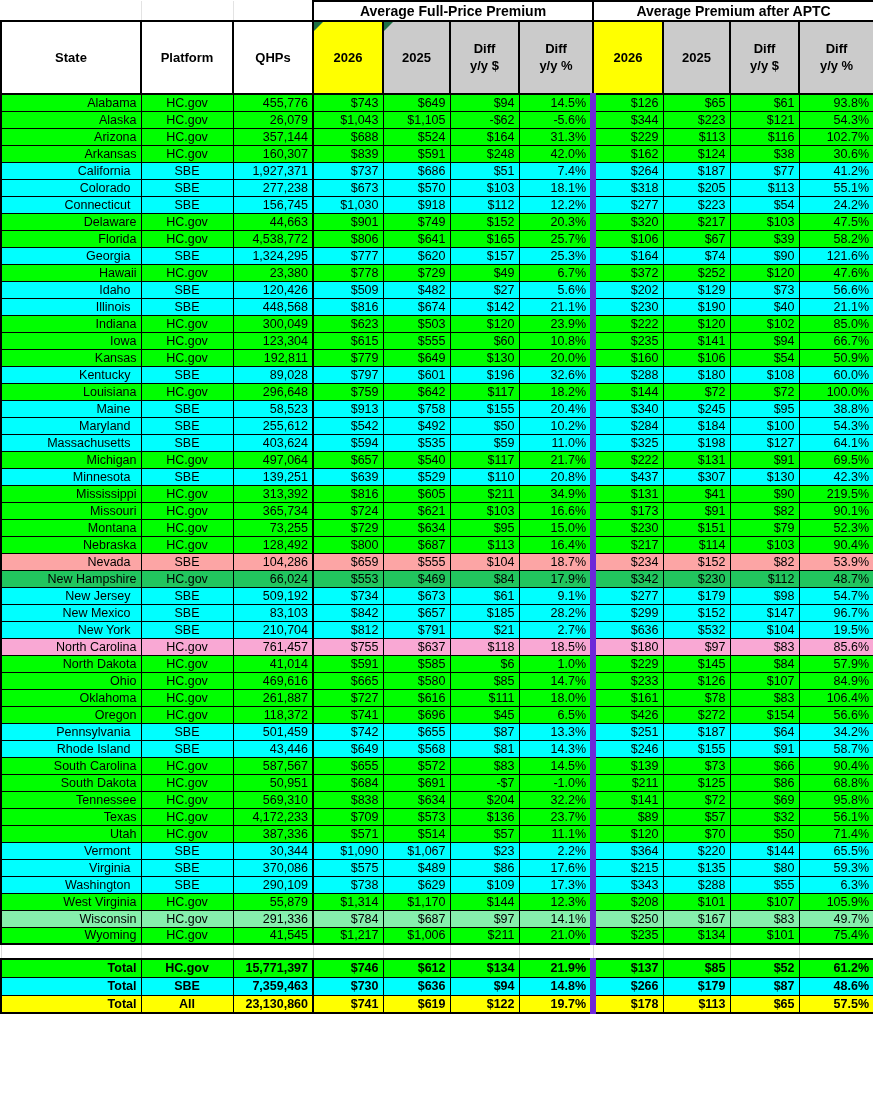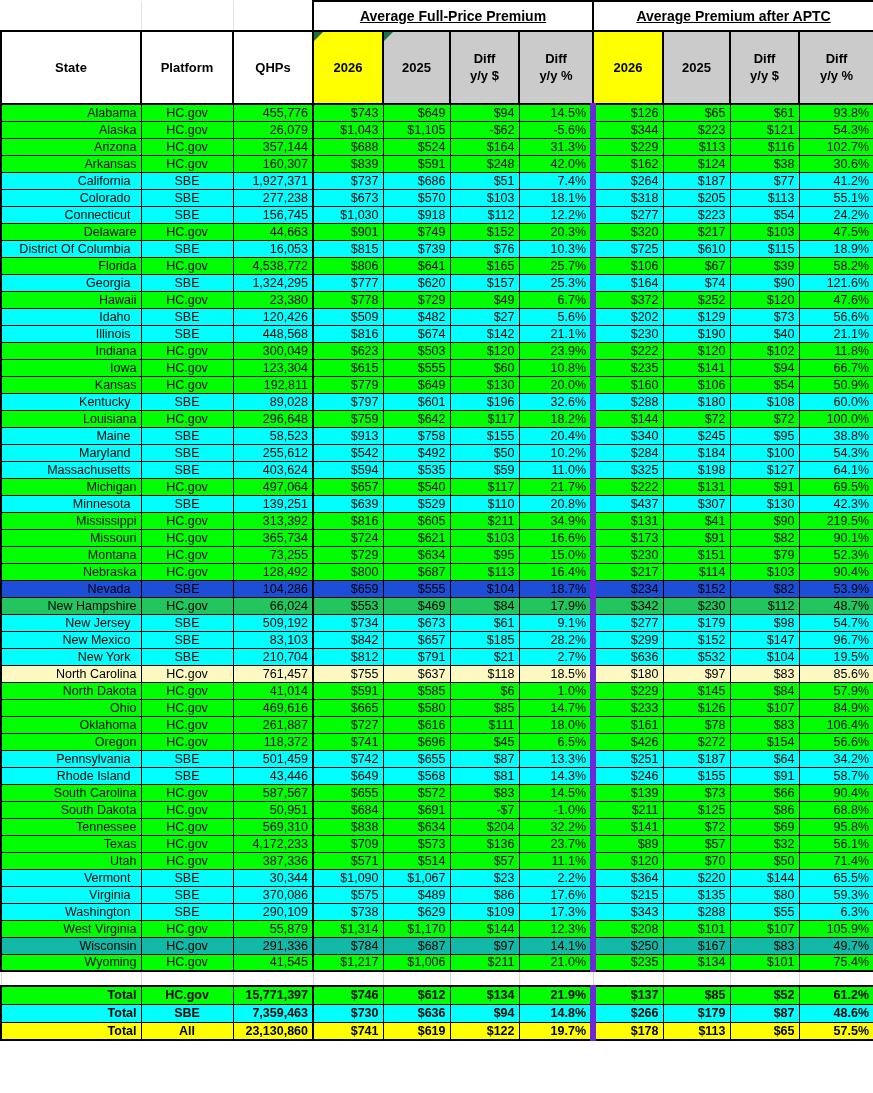--- a/index.html
+++ b/index.html
@@ -1,21 +1,21 @@
 <!DOCTYPE html>
 <html><head>
 <meta charset="utf-8">
 <style>
   html,body{margin:0;padding:0;background:#fff;}
   .page{width:873px;height:1093px;background:#fff;overflow:hidden;}
   table{border-collapse:collapse;table-layout:fixed;width:873px;font-family:"Liberation Sans",sans-serif;color:#000;}
   th,td{overflow:hidden;white-space:nowrap;box-sizing:border-box;}
 
   
-  tr.r1{height:30px;text-decoration:underline;}
+  tr.r1{height:20px;}
   th.filler{background:#fff;border:1px solid #E3E3E3;border-top:none;}
   th.filler:first-child{border-left:none;}
   th.group{background:#fff;border:2px solid #000;font-size:14px;font-weight:bold;text-align:center;}
 
   
   tr.r2{height:73px;margin-top:10px;}
   tr.r2 th{border:2px solid #000;background:#fff;font-size:13px;font-weight:bold;text-align:center;vertical-align:middle;position:relative;}
   tr.r2 th.gray{background:#CBCBCB;}
   tr.r2 th.yellow{background:#FFFF00;}
   .h-multiline{white-space:pre-line;line-height:1.3;}
@@ -183,33 +183,20 @@
           <td class="c2">44,663</td>
           <td class="c3">$901</td>
           <td class="c4">$749</td>
           <td class="c5">$152</td>
           <td class="c6">20.3%</td>
           <td class="c7">$320</td>
           <td class="c8">$217</td>
           <td class="c9">$103</td>
           <td class="c10">47.5%</td>
         </tr>
-        <tr class="sbe" style="background: rgb(0, 255, 255);">
-          <td class="c0">District Of Columbia</td>
-          <td class="c1">SBE</td>
-          <td class="c2">16,053</td>
-          <td class="c3">$815</td>
-          <td class="c4">$739</td>
-          <td class="c5">$76</td>
-          <td class="c6">10.3%</td>
-          <td class="c7">$725</td>
-          <td class="c8">$610</td>
-          <td class="c9">$115</td>
-          <td class="c10">18.9%</td>
-        </tr>
         <tr style="background: rgb(0, 255, 0);">
           <td class="c0">Florida</td>
           <td class="c1">HC.gov</td>
           <td class="c2">4,538,772</td>
           <td class="c3">$806</td>
           <td class="c4">$641</td>
           <td class="c5">$165</td>
           <td class="c6">25.7%</td>
           <td class="c7">$106</td>
           <td class="c8">$67</td>
@@ -272,21 +259,21 @@
           <td class="c0">Indiana</td>
           <td class="c1">HC.gov</td>
           <td class="c2">300,049</td>
           <td class="c3">$623</td>
           <td class="c4">$503</td>
           <td class="c5">$120</td>
           <td class="c6">23.9%</td>
           <td class="c7">$222</td>
           <td class="c8">$120</td>
           <td class="c9">$102</td>
-          <td class="c10">11.8%</td>
+          <td class="c10">85.0%</td>
         </tr>
         <tr style="background: rgb(0, 255, 0);">
           <td class="c0">Iowa</td>
           <td class="c1">HC.gov</td>
           <td class="c2">123,304</td>
           <td class="c3">$615</td>
           <td class="c4">$555</td>
           <td class="c5">$60</td>
           <td class="c6">10.8%</td>
           <td class="c7">$235</td>
@@ -443,21 +430,21 @@
           <td class="c2">128,492</td>
           <td class="c3">$800</td>
           <td class="c4">$687</td>
           <td class="c5">$113</td>
           <td class="c6">16.4%</td>
           <td class="c7">$217</td>
           <td class="c8">$114</td>
           <td class="c9">$103</td>
           <td class="c10">90.4%</td>
         </tr>
-        <tr class="sbe" style="background: #1d4ed8; padding-left: 45px;">
+        <tr class="sbe" style="background: #fca5a5; padding-left: 45px;">
           <td class="c0">Nevada</td>
           <td class="c1">SBE</td>
           <td class="c2">104,286</td>
           <td class="c3">$659</td>
           <td class="c4">$555</td>
           <td class="c5">$104</td>
           <td class="c6">18.7%</td>
           <td class="c7">$234</td>
           <td class="c8">$152</td>
           <td class="c9">$82</td>
@@ -508,21 +495,21 @@
           <td class="c2">210,704</td>
           <td class="c3">$812</td>
           <td class="c4">$791</td>
           <td class="c5">$21</td>
           <td class="c6">2.7%</td>
           <td class="c7">$636</td>
           <td class="c8">$532</td>
           <td class="c9">$104</td>
           <td class="c10">19.5%</td>
         </tr>
-        <tr style="background: #fef9c3;">
+        <tr style="background: #f9a8d4;">
           <td class="c0">North Carolina</td>
           <td class="c1">HC.gov</td>
           <td class="c2">761,457</td>
           <td class="c3">$755</td>
           <td class="c4">$637</td>
           <td class="c5">$118</td>
           <td class="c6">18.5%</td>
           <td class="c7">$180</td>
           <td class="c8">$97</td>
           <td class="c9">$83</td>
@@ -716,21 +703,21 @@
           <td class="c2">55,879</td>
           <td class="c3">$1,314</td>
           <td class="c4">$1,170</td>
           <td class="c5">$144</td>
           <td class="c6">12.3%</td>
           <td class="c7">$208</td>
           <td class="c8">$101</td>
           <td class="c9">$107</td>
           <td class="c10">105.9%</td>
         </tr>
-        <tr style="background: #14b8a6;">
+        <tr style="background: #86efac;">
           <td class="c0">Wisconsin</td>
           <td class="c1">HC.gov</td>
           <td class="c2">291,336</td>
           <td class="c3">$784</td>
           <td class="c4">$687</td>
           <td class="c5">$97</td>
           <td class="c6">14.1%</td>
           <td class="c7">$250</td>
           <td class="c8">$167</td>
           <td class="c9">$83</td>

